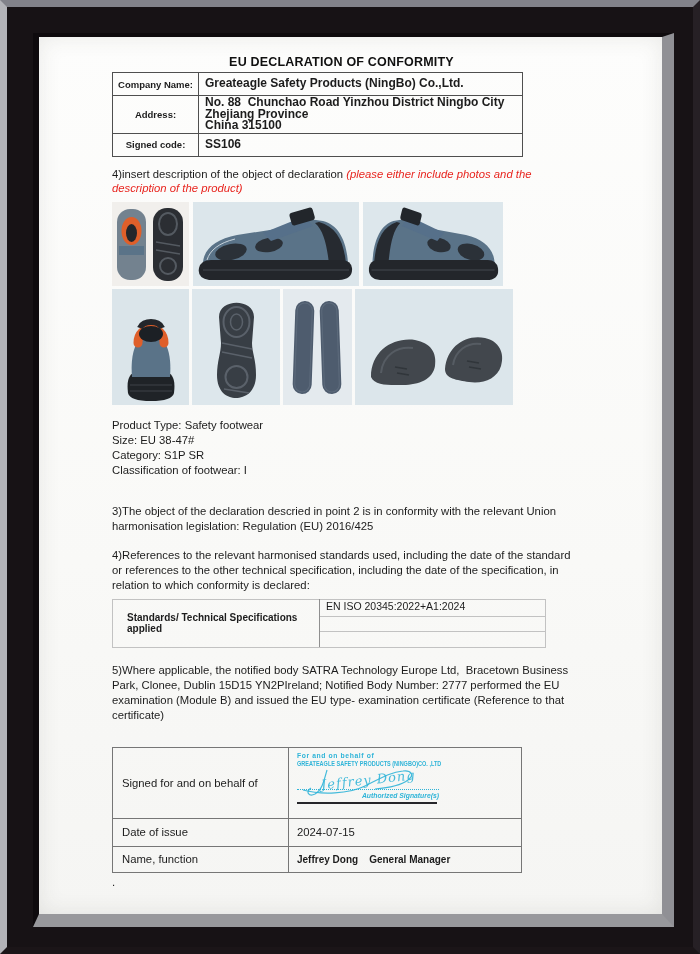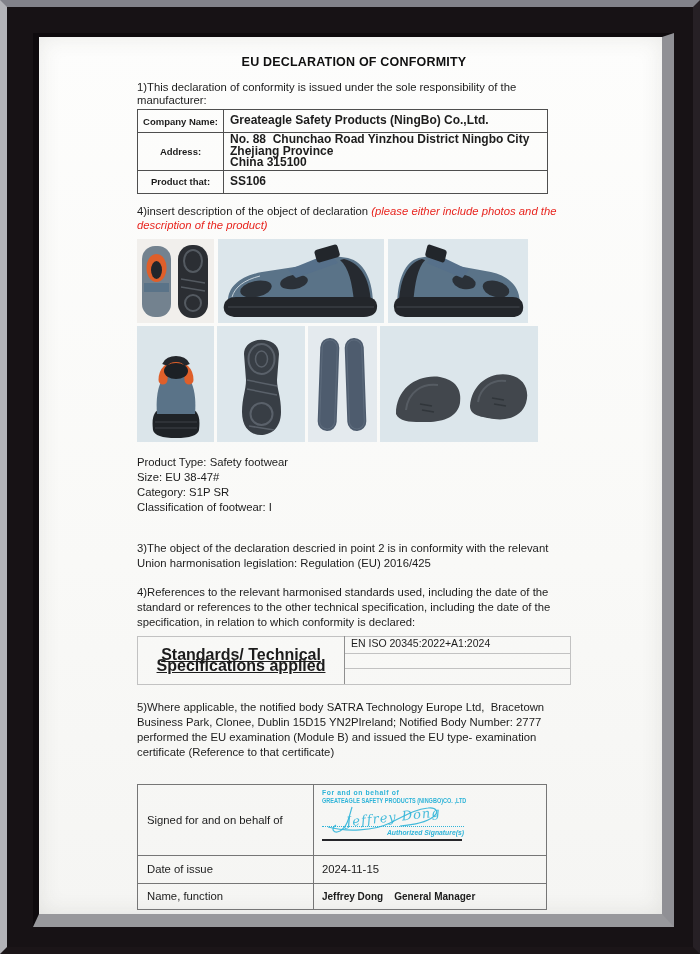--- a/index.html
+++ b/index.html
@@ -18,21 +18,21 @@
   }
   
   .page {
     position:absolute; left:33px; top:33px; right:26px; bottom:27px;
     border-style:solid; border-width:4px 12px 13px 6px;
     border-color:#0e0a0d #909095 #98989c #0e0a0d;
     background:linear-gradient(180deg,#fdfdfc 0%,#f9f9f7 60%,#f5f5f3 100%);
     box-shadow:inset 0 0 22px rgba(60,55,50,.10);
     overflow:hidden;
   }
-  .content { padding:18px 91px 0 98px; color:#1c1c1c; }
+  .content { padding:18px 91px 0 73px; color:#1c1c1c; }
 
   .title { margin:0; font-size:12.5px; line-height:15px; font-weight:700;
            text-align:center; letter-spacing:.2px; color:#101010; }
 
   .p { margin:0; font-size:11.3px; line-height:15px; white-space:pre-wrap; color:#1c1c1c; }
   .p1 { margin-top:11px; line-height:13px; }
   .p2 { margin-top:10px; line-height:14px; white-space:normal; }
   .red { color:#e8251f; font-style:italic; }
   .mt26 { margin-top:26px; }
   .mt14 { margin-top:14px; }
@@ -55,22 +55,22 @@
   .ph { flex:0 0 auto; line-height:0; }
   .ph svg { display:block; }
 
   
   .details { margin-top:13px; }
   .details .p { line-height:15px; }
 
   
   .t-std { margin-top:6px; width:434px; border:1px solid #8f8f8f; }
   .t-std td, .t-std th { border:1px solid #c2c2c2; }
-  .t-std .lbl { width:178px; border-right:1px solid #8f8f8f; text-align:center;
-                font-size:16px; font-weight:700; line-height:11.5px; padding:0 14px;text-decoration:underline; }
+  .t-std .lbl { width:178px; border-right:1px solid #8f8f8f; 
+                font-size:10px; font-weight:700; line-height:11.5px; padding:0 14px; }
   .t-std .val { font-size:10.5px; padding:0 6px; height:15px; line-height:13px; vertical-align:top; }
   .t-std .v1 { height:16px; } .t-std .v2 { height:14px; } .t-std .v3 { height:15px; }
 
   
   .t-sig { margin-top:24px; width:410px; }
   .t-sig td { border:1px solid #767676; }
   .t-sig .lbl { width:160px; font-size:11.3px; padding:0 6px 0 9px; vertical-align:middle; }
   .t-sig .r1 td { height:66px; }
   .t-sig .r2 td { height:25px; }
   .t-sig .r3 td { height:23px; }
@@ -92,35 +92,34 @@
   .dot { margin-top:2px; font-size:11.3px; }
 </style>
 </head>
 <body>
 
 <div class="page">
   <div class="content">
 
     <h1 class="title">EU DECLARATION OF CONFORMITY</h1>
 
-    <p class="p p1">1)This declaration of conformity is issued under the sole responsibility of the manufacturer:</p>
 
     <table class="t-company">
       <tbody>
         <tr class="r1">
           <td class="lbl">Company Name:</td>
           <td class="val">Greateagle Safety Products (NingBo) Co.,Ltd.</td>
         </tr>
         <tr class="r2">
           <td class="lbl">Address:</td>
           <td class="val">No. 88  Chunchao Road Yinzhou District Ningbo City Zhejiang Province
 China 315100</td>
         </tr>
         <tr class="r3">
-          <td class="lbl">Product that:</td>
+          <td class="lbl">Signed code:</td>
           <td class="val">SS106</td>
         </tr>
       </tbody>
     </table>
 
     <p class="p p2"><span>4)insert description of the object of declaration </span><span class="red">(please either include photos and the description of the product)</span></p>
 
     <div class="photos">
       <div class="prow">
         <div class="ph">
@@ -254,21 +253,21 @@
                 <path d="M30,5 C27,16 25,25 18,29 C12,32 8,27 14,23" stroke="#2fb4d8" stroke-width="1.2" fill="none" opacity="0.9"></path>
                 <text x="24" y="19" font-size="13" font-style="italic" font-family="DejaVu Serif, serif" fill="#2fb4d8" opacity="0.88" letter-spacing="1" transform="rotate(-6 75 16)">Jeffrey Dong</text>
               </svg>
               <div class="s3">Authorized Signature(s)</div>
             </div>
             <div class="sigrule"></div>
           </td>
         </tr>
         <tr class="r2">
           <td class="lbl">Date of issue</td>
-          <td class="date-val">2024-11-15</td>
+          <td class="date-val">2024-07-15</td>
         </tr>
         <tr class="r3">
           <td class="lbl">Name, function</td>
           <td class="name-val"><span>Jeffrey Dong</span><span class="fn">General Manager</span></td>
         </tr>
       </tbody>
     </table>
 
     <p class="p dot">.</p>
 

